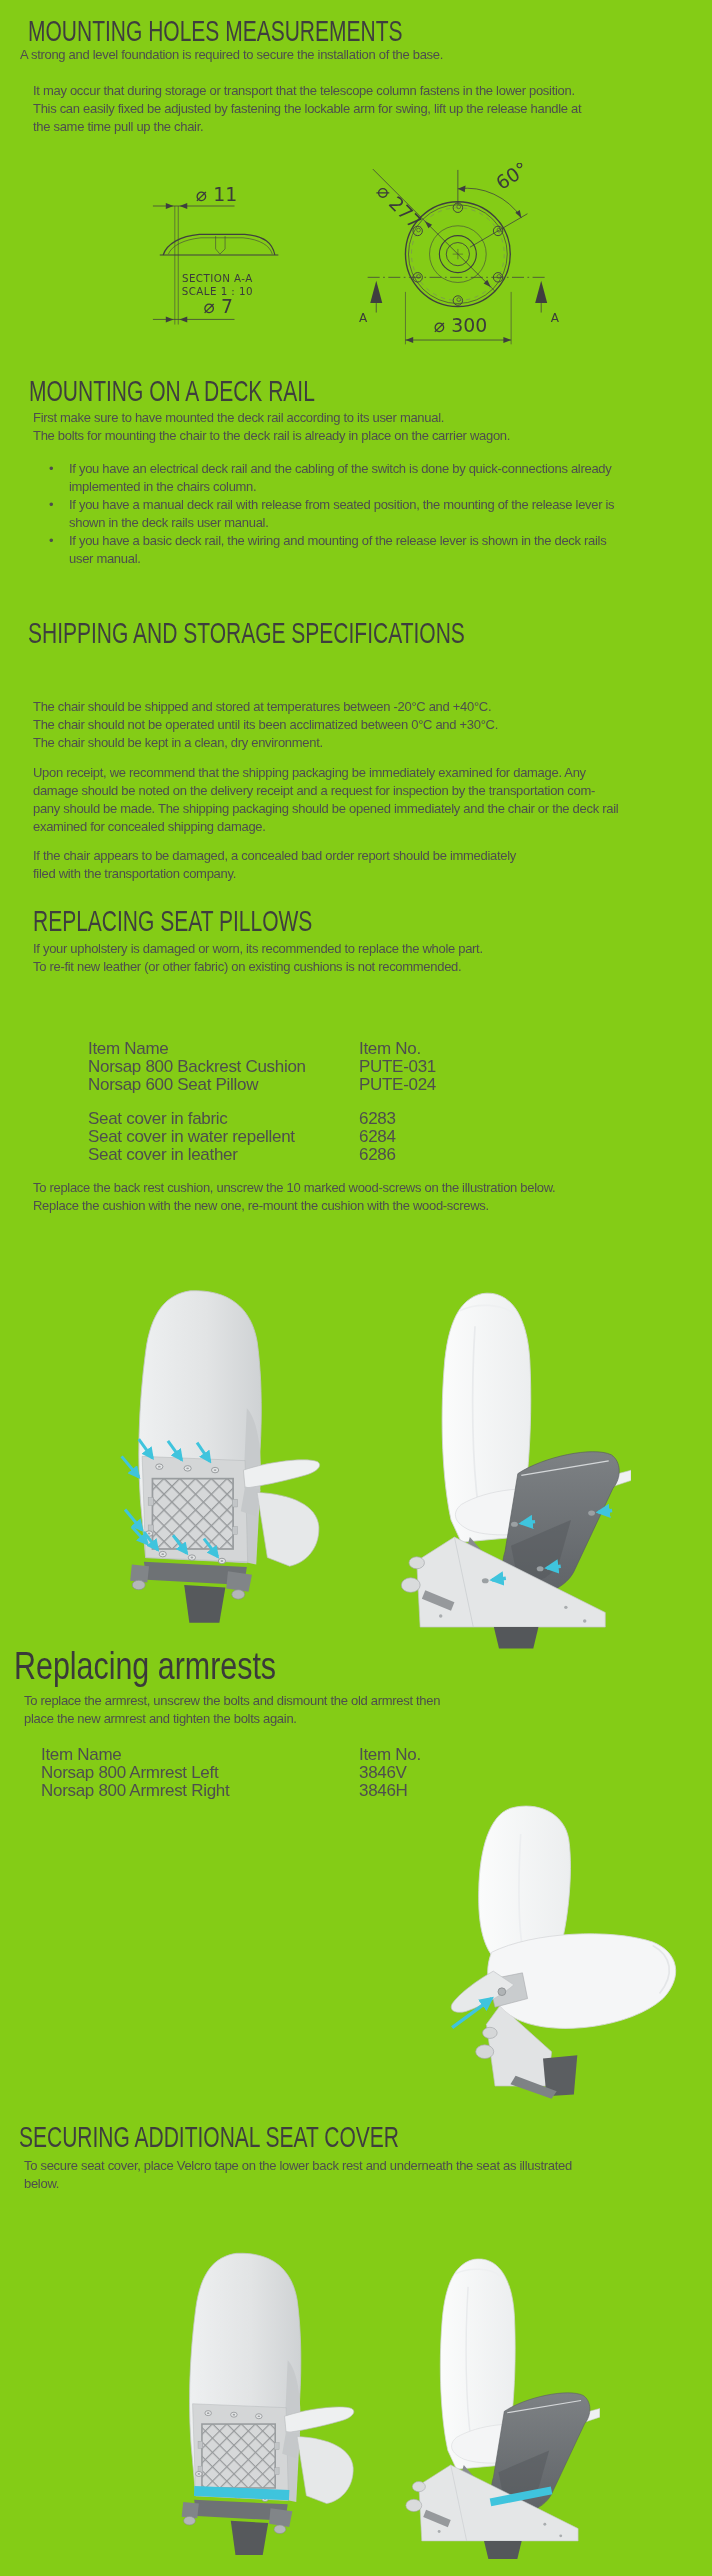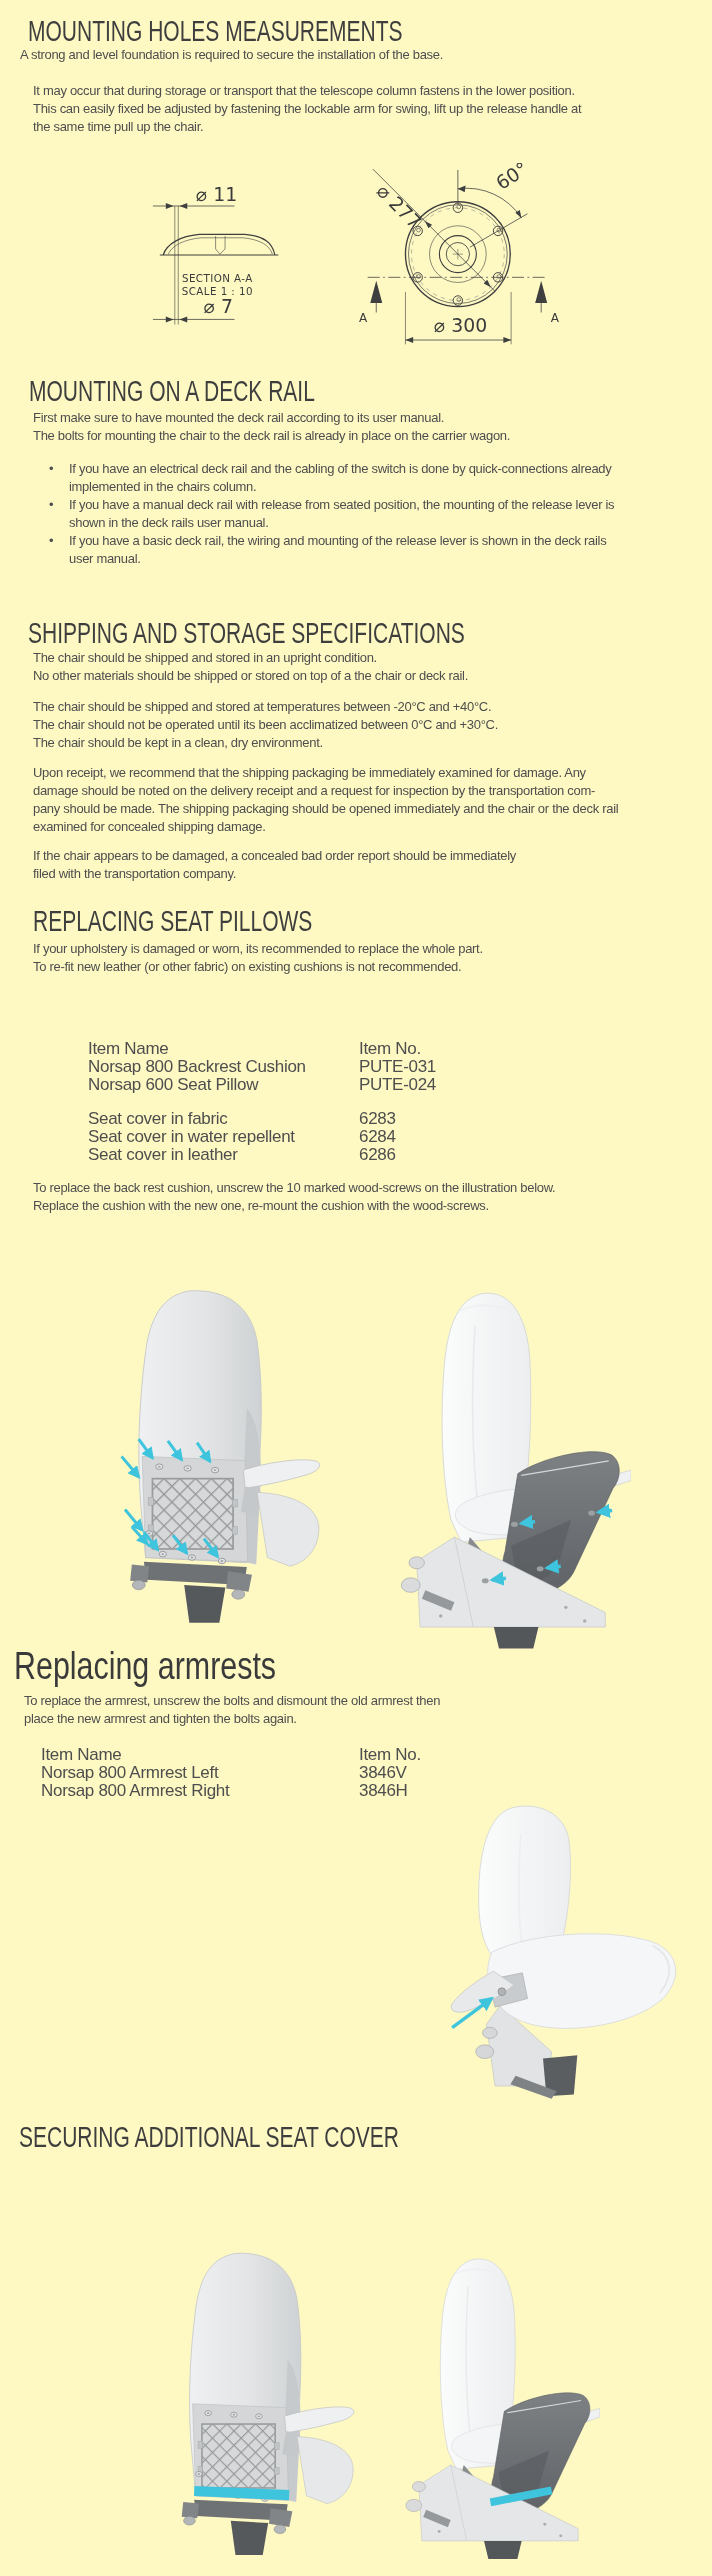--- a/index.html
+++ b/index.html
@@ -1,16 +1,16 @@
 <!DOCTYPE html>
 <html style="font-size:13.7px"><head>
 <meta charset="utf-8">
 <style>
   html,body{margin:0;padding:0;background:#ffffff;}
-  .page{position:relative;width:713px;height:2576px;background:#fef9c3;overflow:hidden;
+  .page{position:relative;width:713px;height:2576px;background:#84cc16;overflow:hidden;
         font-family:"Liberation Sans",sans-serif;color:#4e4e4e;}
   .h{position:absolute;font-size:30px;font-weight:400;color:#3e3e3e;white-space:nowrap;
      transform:scaleX(.70);transform-origin:0 0;letter-spacing:0;}
   .hbig{position:absolute;font-size:39px;font-weight:400;color:#3a3a3a;white-space:nowrap;
      transform:scaleX(.78);transform-origin:0 0;}
   .p{position:absolute;font-size:13px;letter-spacing:-0.3px;line-height:18px;
      white-space:pre-line;color:#4e4e4e;}
   .bullets{position:absolute;left:49px;top:460px;font-size:13px;letter-spacing:-0.3px;
      line-height:18px;color:#4e4e4e;}
   .bullet-item{display:flex;}
@@ -193,22 +193,20 @@
 shown in the deck rails user manual.</span>
     </div>
     <div class="bullet-item">
       <span class="dot">•</span>
       <span class="btext">If you have a basic deck rail, the wiring and mounting of the release lever is shown in the deck rails
 user manual.</span>
     </div>
   </div>
 
   <div class="h" style="left:28px;top:616px">SHIPPING AND STORAGE SPECIFICATIONS</div>
-  <div class="p" style="left:33px;top:649px">The chair should be shipped and stored in an upright condition.
-No other materials should be shipped or stored on top of a the chair or deck rail.</div>
   <div class="p" style="left:33px;top:698px">The chair should be shipped and stored at temperatures between -20°C and +40°C.
 The chair should not be operated until its been acclimatized between 0°C and +30°C.
 The chair should be kept in a clean, dry environment.</div>
   <div class="p" style="left:33px;top:764px">Upon receipt, we recommend that the shipping packaging be immediately examined for damage. Any
 damage should be noted on the delivery receipt and a request for inspection by the transportation com-
 pany should be made. The shipping packaging should be opened immediately and the chair or the deck rail
 examined for concealed shipping damage.</div>
   <div class="p" style="left:33px;top:847px">If the chair appears to be damaged, a concealed bad order report should be immediately
 filed with the transportation company.</div>
 
@@ -308,20 +306,22 @@
     <path d="M240,166 C262,178 266,200 248,222" fill="none" stroke="#e4e6e8" stroke-width="2"></path>
     <path d="M48,206 L88,198 L94,228 L56,238 Z" fill="#c9ccce" stroke="#a7aaac" stroke-width=".7"></path>
     <ellipse cx="50" cy="268" rx="8.5" ry="6.5" fill="#d5d7d8" stroke="#a6a9ab" stroke-width=".8"></ellipse>
     <ellipse cx="44" cy="290" rx="10.5" ry="8" fill="#d5d7d8" stroke="#a6a9ab" stroke-width=".8"></ellipse>
     <path d="M54,196 C36,206 14,222 6,234 C2,242 10,246 22,243 C46,235 68,221 78,212 Z" fill="#e7e9ea" stroke="#bfc2c4" stroke-width=".8"></path>
     <circle cx="64" cy="220" r="4.5" fill="#b0b4b6" stroke="#8c9092" stroke-width="1"></circle>
     <line x1="6" y1="262" x2="52" y2="228" stroke="#3fc4dd" stroke-width="4" marker-end="url(#ca)"></line>
   </svg>
 
   <div class="h" style="left:19px;top:2120px">SECURING ADDITIONAL SEAT COVER</div>
+  <div class="p" style="left:24px;top:2157px">To secure seat cover, place Velcro tape on the lower back rest and underneath the seat as illustrated
+below.</div>
 
   <svg class="ill" style="left:155px;top:2251px" width="203" height="304" viewBox="0 0 260 390">
     <use href="#cb"></use>
     <rect x="50" y="304" width="122" height="13" fill="#3fc4dd" transform="rotate(2.5 111 310)"></rect>
   </svg>
 
   <svg class="ill" style="left:397px;top:2255px" width="203" height="304" viewBox="0 0 280 420">
     <use href="#cf"></use>
     <rect x="128" y="328" width="86" height="11" fill="#3fc4dd" transform="rotate(-11 171 333)"></rect>
   </svg>

